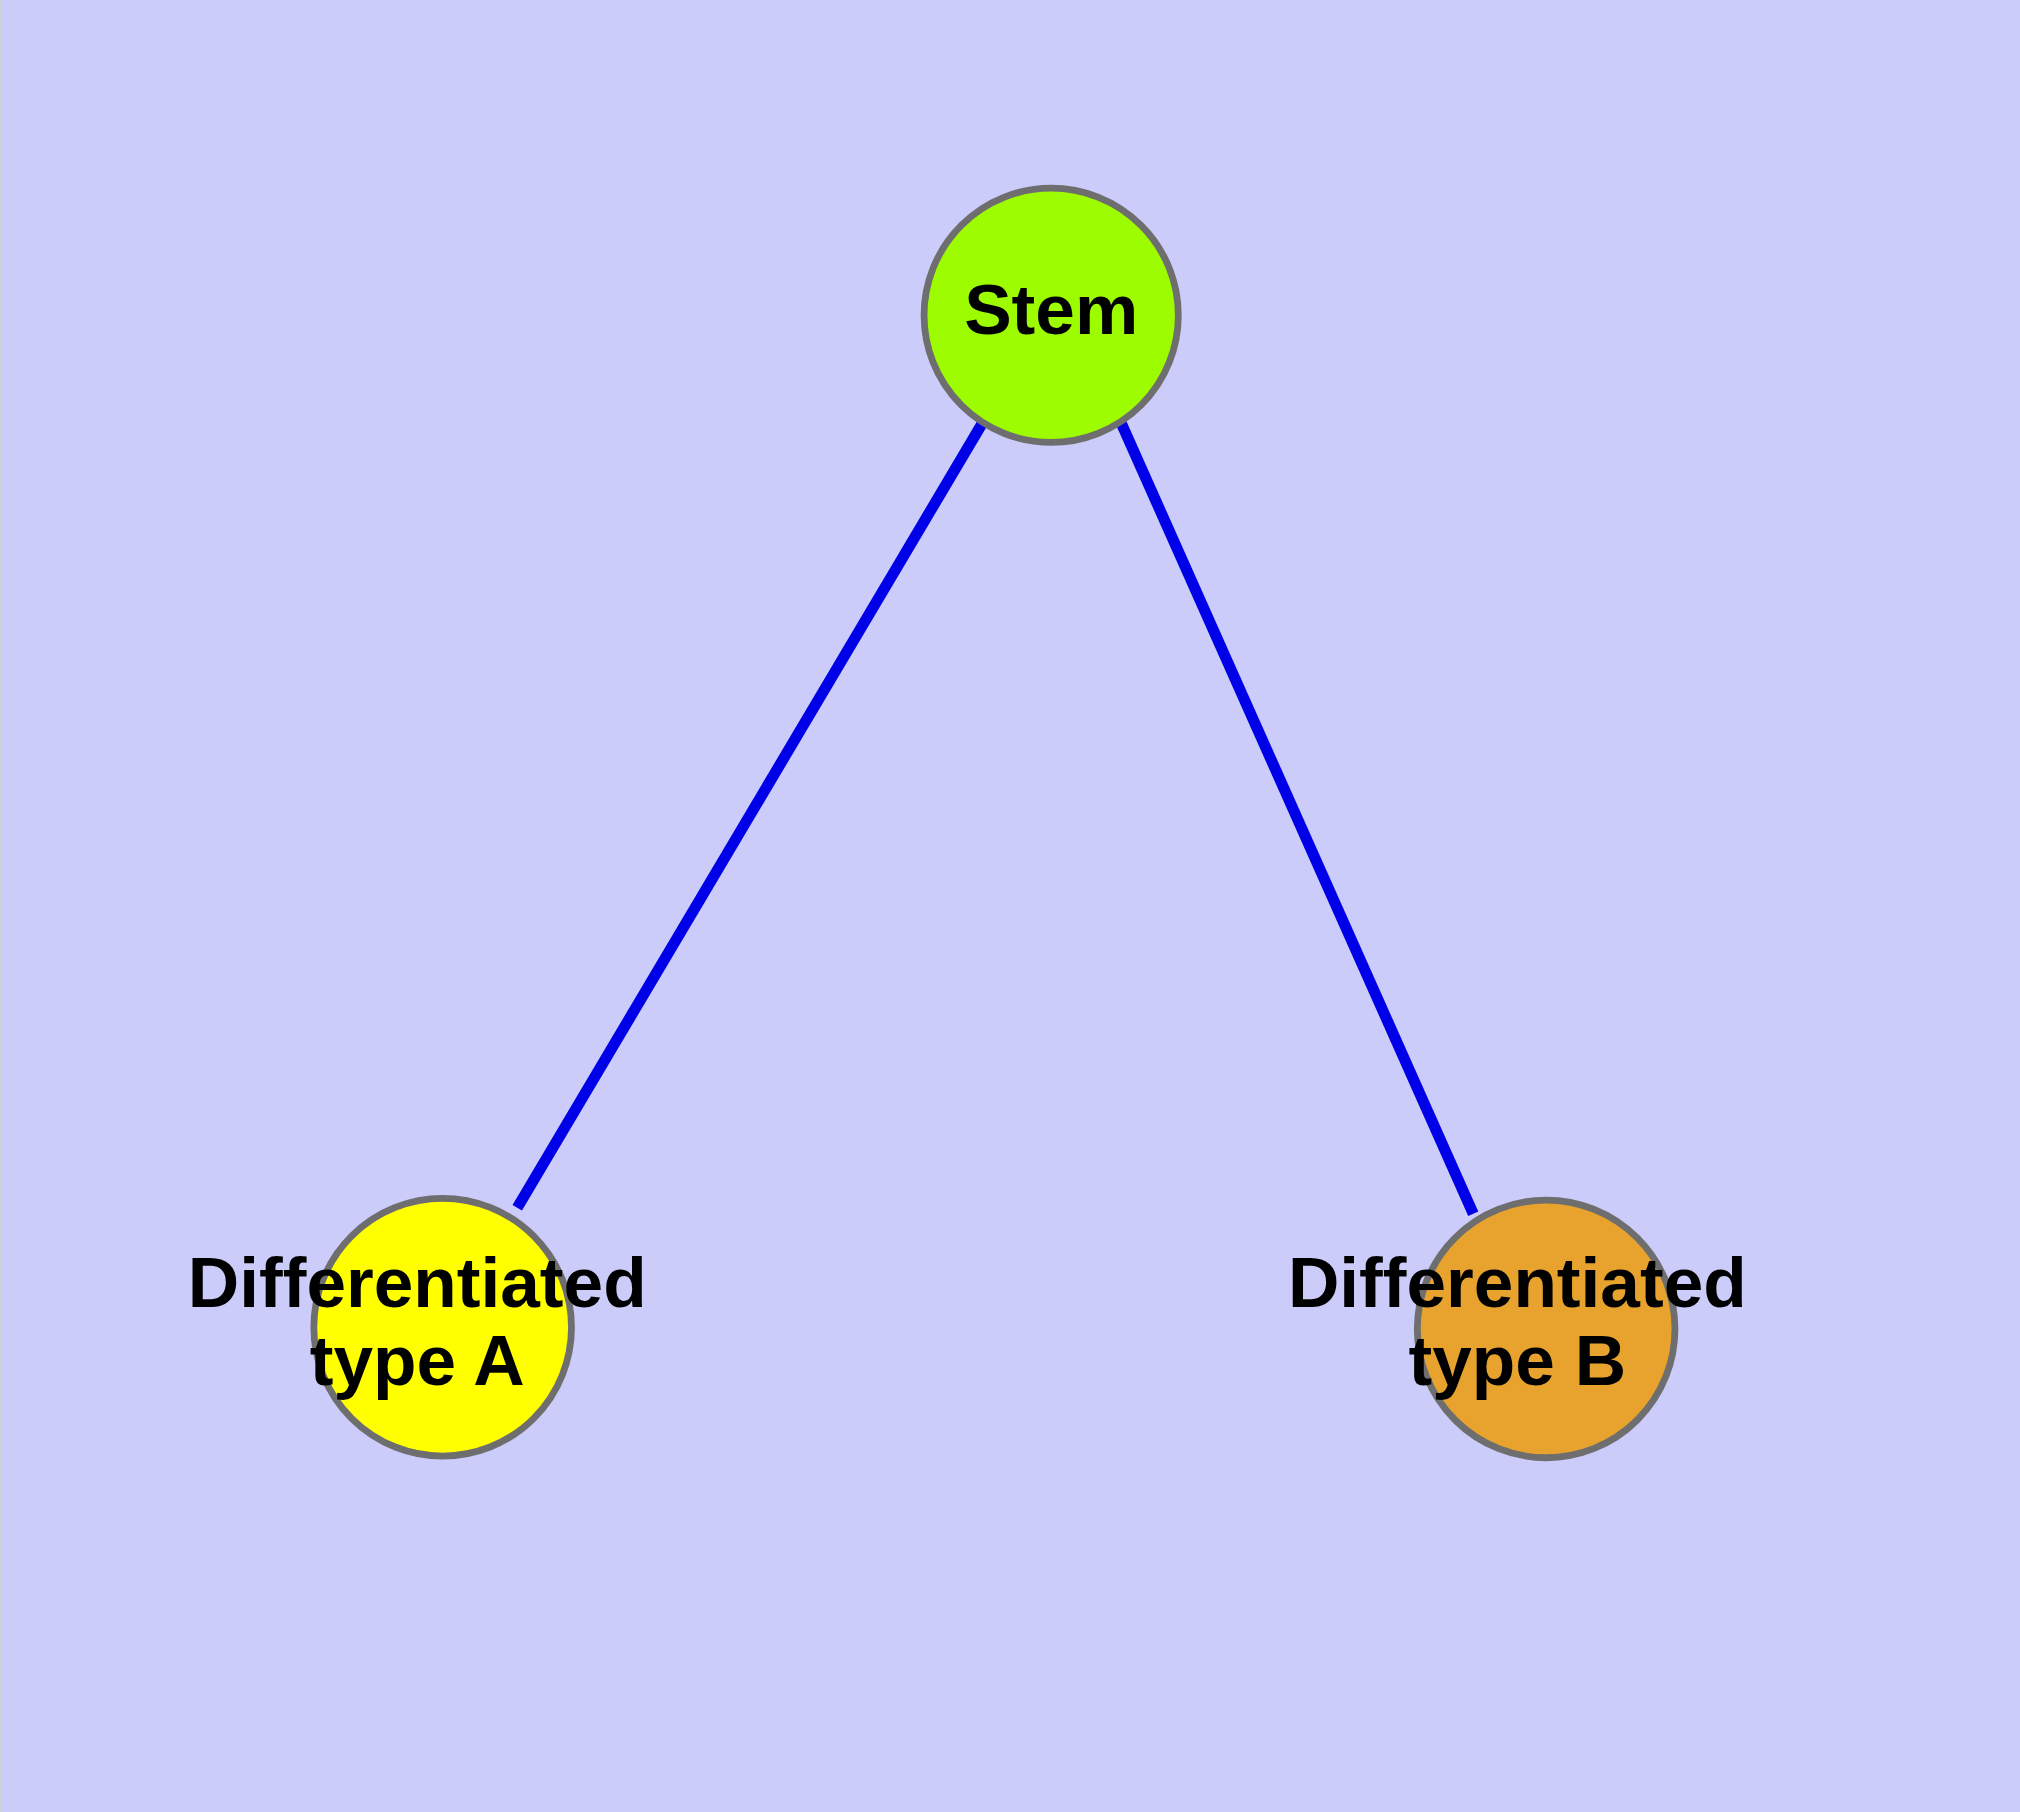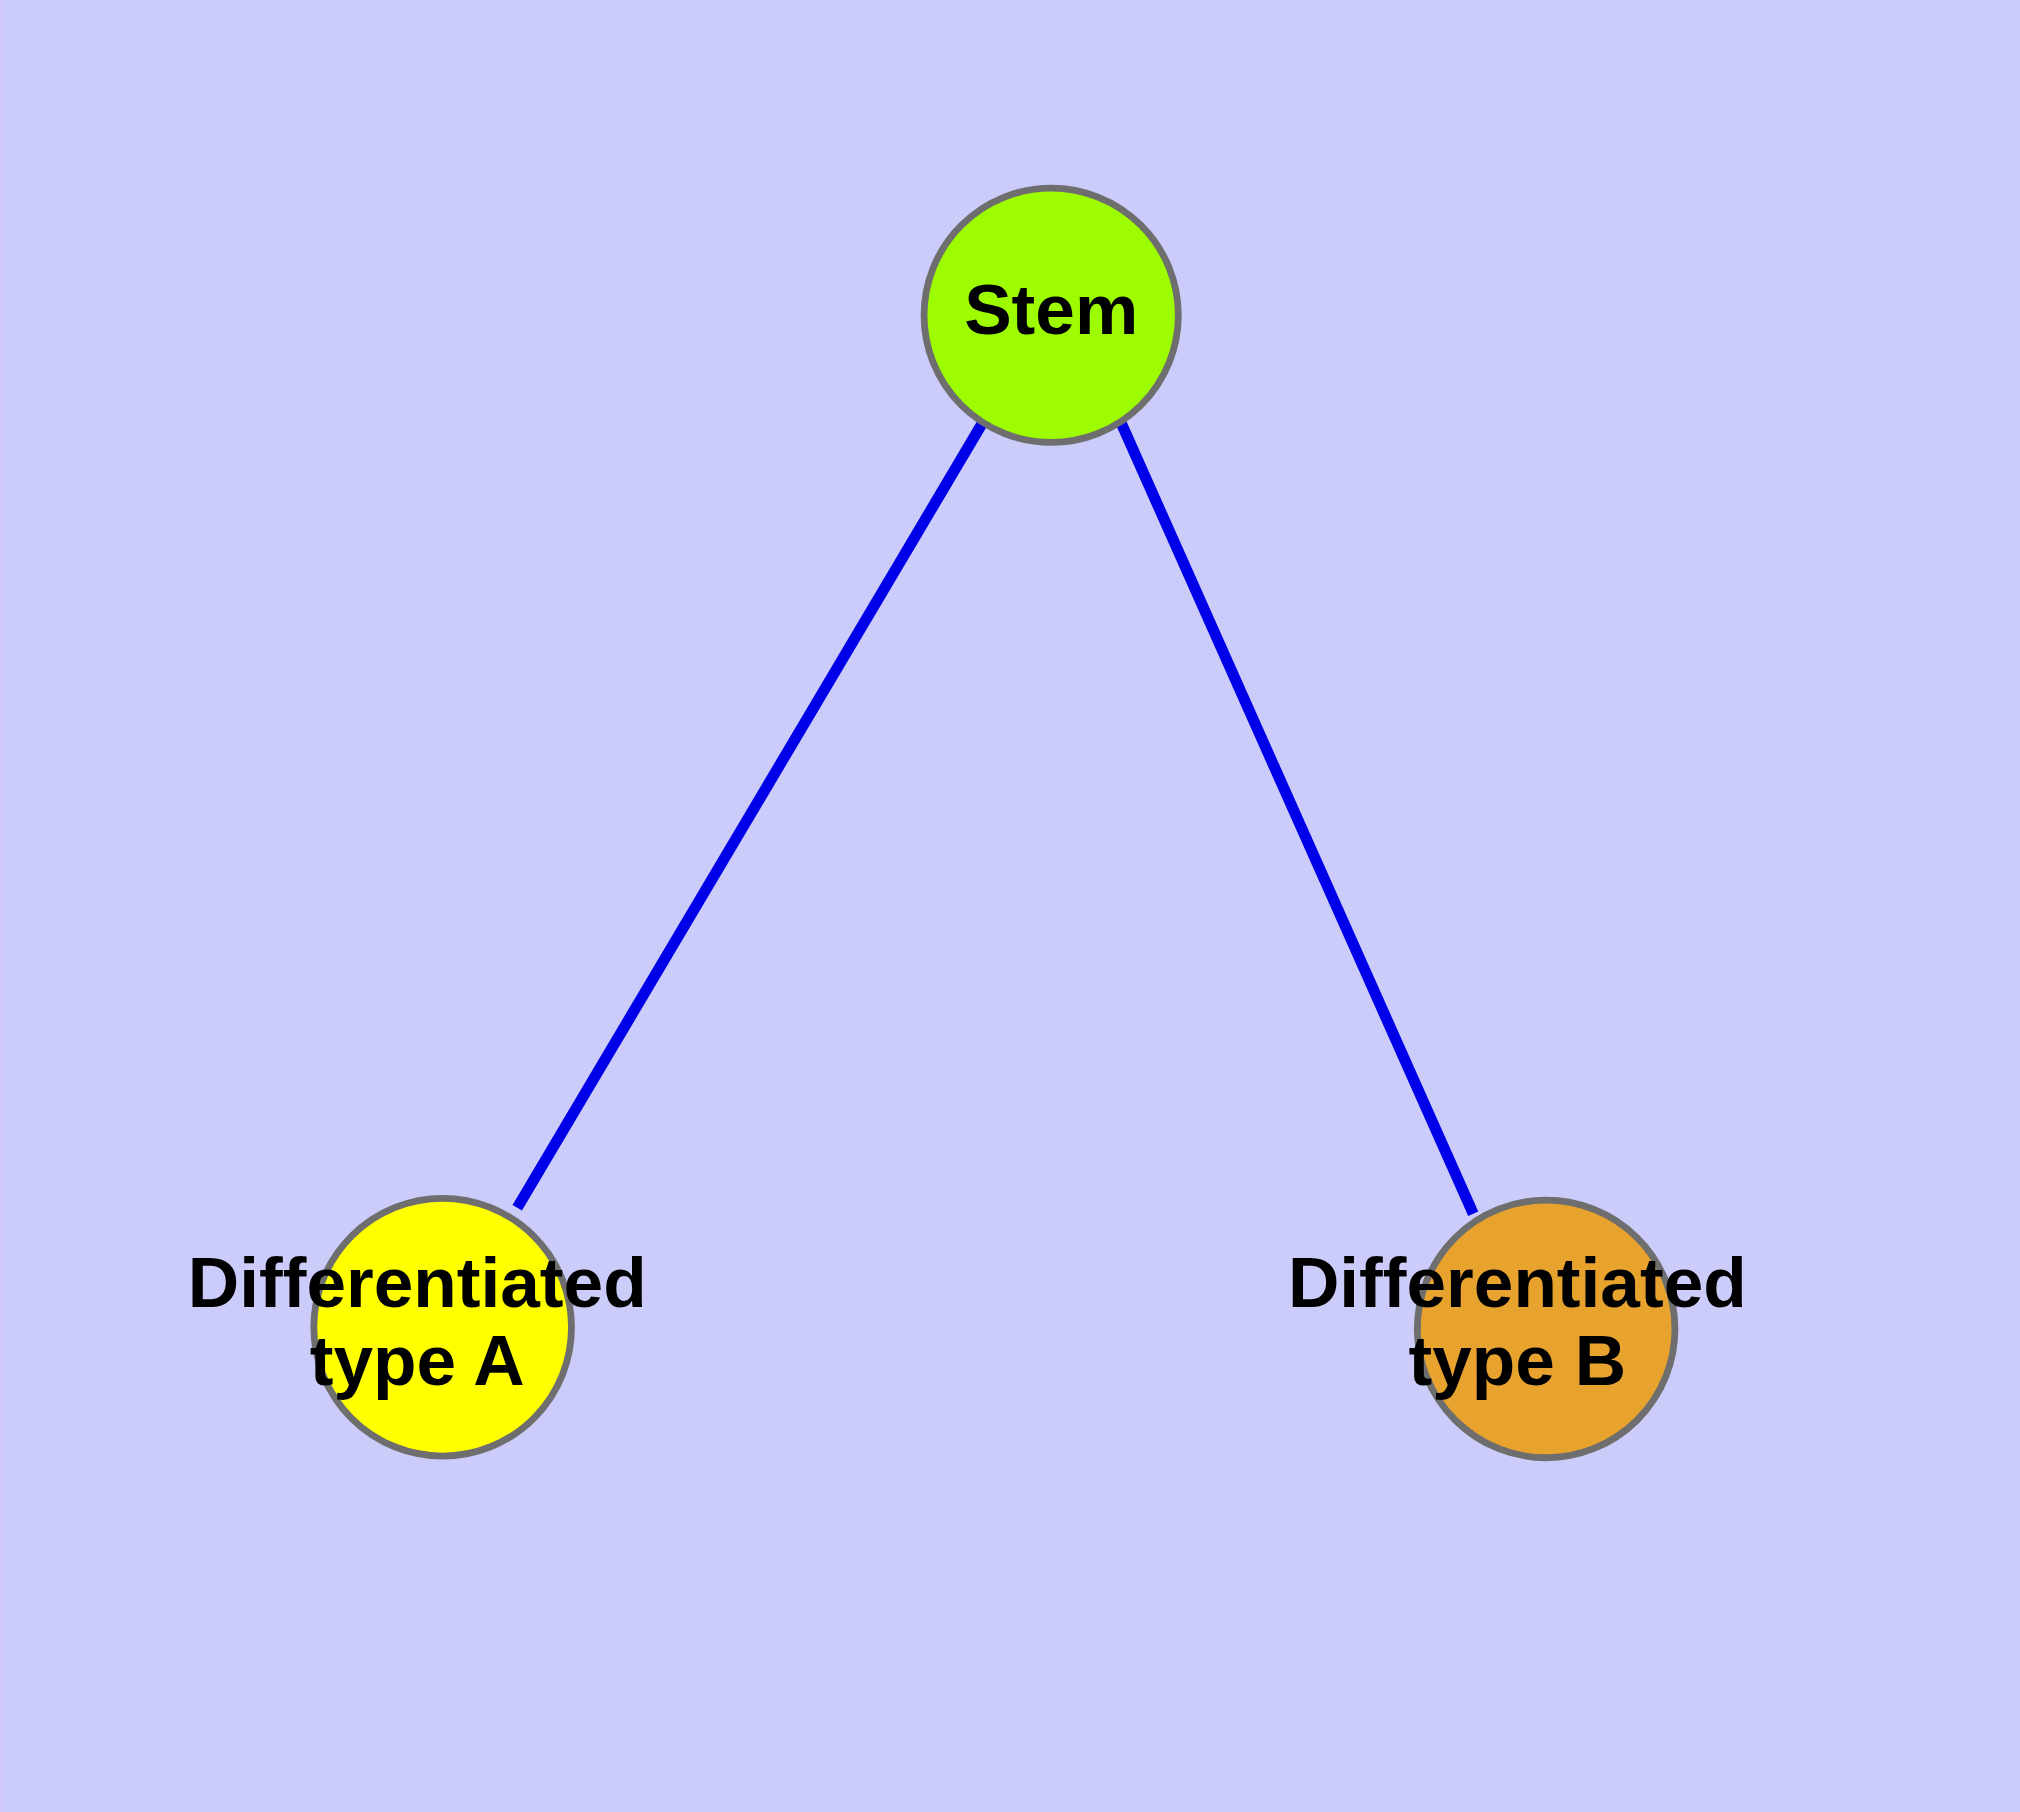--- a/index.html
+++ b/index.html
@@ -35,21 +35,21 @@
   .node-circle {
     stroke: #6e6e6e;
   }
   .edge-line {
     stroke-linecap: butt;
   }
 </style>
 </head>
 <body style="background: rgb(204, 204, 250);">
 
-<div id="stage" style="width: 1806px; height: 1812px; background: #f0abfc;">
+<div id="stage" style="width: 1806px; height: 1812px; background: #bef264;">
   <svg id="graph-svg" viewBox="0 0 2384 2138" preserveAspectRatio="xMidYMid meet" xmlns="http://www.w3.org/2000/svg" style="width: 2021px; height: 1812px;">
 
     <rect id="bg-rect" x="0" y="0" width="2384" height="2138" fill="#ccccfa"></rect>
 
     <g id="edges-layer">
         <line class="edge-line" x1="1159" y1="499" x2="610" y2="1425" stroke="#0000e8" stroke-width="13"></line>
         <line class="edge-line" x1="1323" y1="500" x2="1738" y2="1432" stroke="#0000e8" stroke-width="13"></line>
       </g>
     <g id="nodes-layer">
         <circle class="node-circle" cx="1240" cy="372" r="150" fill="#9dfc00" stroke="#6e6e6e" stroke-width="8"></circle>

